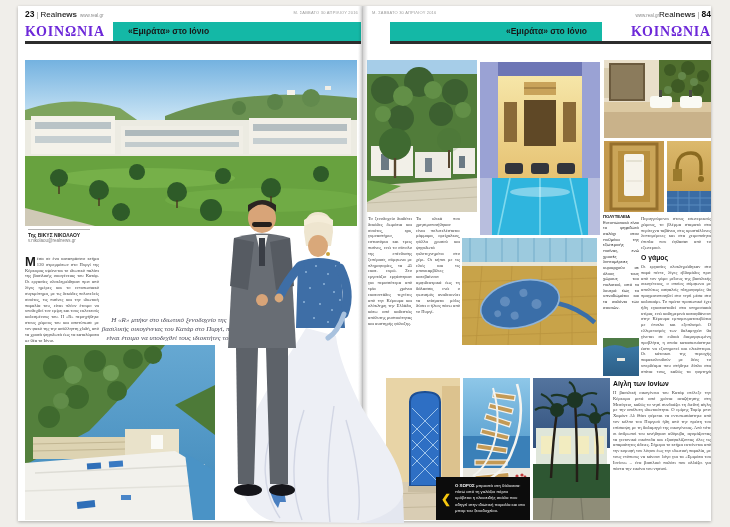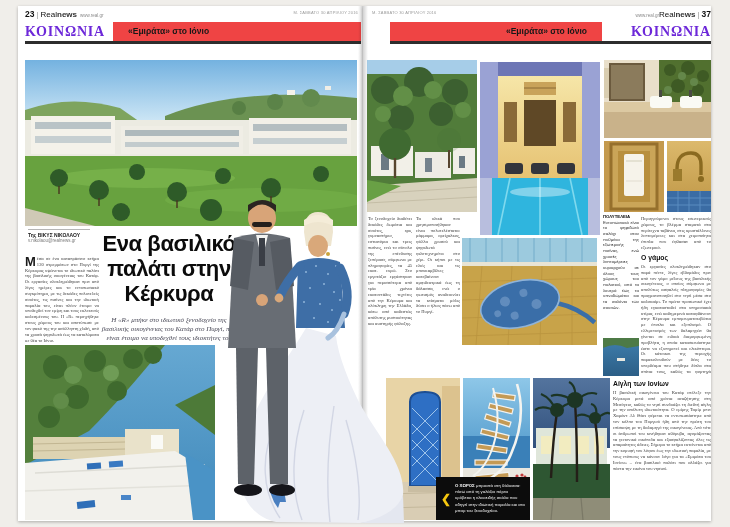--- a/index.html
+++ b/index.html
@@ -7,21 +7,21 @@
   .abs{position:absolute;}
   .pg{position:absolute;top:6px;height:515px;background:#fff;box-shadow:0 1px 3px rgba(0,0,0,.28);}
   .pheadrow{font:bold 8px/10px "Liberation Sans",sans-serif;color:#111;white-space:nowrap;}
   .folio{font-weight:bold;font-size:8.5px;}
   .sep{color:#999;font-weight:normal;margin:0 2px;}
   .brandb{font-weight:normal;}
   .brandl{font-weight:bold;color:#333;}
   .site{font-size:4.5px;font-weight:normal;color:#8a8a8a;margin-left:3px;}
   .pdate{font:4px/10px "Liberation Sans",sans-serif;color:#9a9a9a;letter-spacing:.2px;}
   .section{font:bold 14px/19px "Liberation Serif",serif;color:#6d28d9;letter-spacing:.8px;}
-  .kickerbar{background:#ef4444;font:bold 8.5px/19px "Liberation Sans",sans-serif;color:#181818;box-sizing:border-box;}
+  .kickerbar{background:#14b8a6;font:bold 8.5px/19px "Liberation Sans",sans-serif;color:#181818;box-sizing:border-box;}
   .rule{background:#2d2d2d;}
   .byline{font:bold 5px/6px "Liberation Sans",sans-serif;color:#222;border-top:1px solid #b5b5b5;padding-top:2px;}
   .bemail{font:4.5px/6px "Liberation Sans",sans-serif;color:#7a7a7a;font-weight:normal;}
   .headline{font:bold 22px/25px "Liberation Sans",sans-serif;letter-spacing:-.4px;color:#0b0b0b;text-align:center;white-space:pre-line;}
   .deck{font:italic 7px/9.2px "Liberation Serif",serif;color:#4a4a58;text-align:center;}
   .bodytxt{font:4.6px/1.27 "Liberation Serif",serif;color:#3c3c3c;text-align:justify;overflow:hidden;}
   .dropcap{float:left;font:bold 13px/11px "Liberation Sans",sans-serif;color:#1a1a1a;margin-right:1px;}
   .subhead{font:bold 6.8px/8px "Liberation Sans",sans-serif;color:#0f0f0f;margin:3px 0 2px 0;}
   .caption{font:4.3px/1.32 "Liberation Sans",sans-serif;color:#333;text-align:justify;overflow:hidden;}
   .caplead{font-weight:bold;color:#0d0d0d;}
@@ -41,21 +41,21 @@
   <div class="abs pheadrow" style="left:25px;top:9px;">
     <span class="folio">23</span><span class="sep">|</span><span class="brandb">Real</span><span class="brandl">news</span><span class="site">www.real.gr</span>
   </div>
   <div class="abs pdate" style="left:230px;top:8px;width:128px;text-align:right;">Μ. ΣΑΒΒΑΤΟ 30 ΑΠΡΙΛΙΟΥ 2016</div>
   <div class="abs section" style="left:25px;top:22px;">ΚΟΙΝΩΝΙΑ</div>
   <div class="abs kickerbar" style="left:113px;top:22px;width:248px;height:19px;padding-left:15px;">«Εμιράτα» στο Ιόνιο</div>
   <div class="abs rule" style="left:25px;top:41px;width:336px;height:3px;"></div>
 
   <div class="abs pdate" style="left:372px;top:8px;width:130px;">Μ. ΣΑΒΒΑΤΟ 30 ΑΠΡΙΛΙΟΥ 2016</div>
   <div class="abs pheadrow" style="left:520px;top:9px;width:191px;text-align:right;">
-    <span class="site">www.real.gr</span><span class="brandb">Real</span><span class="brandl">news</span><span class="sep">|</span><span class="folio">37</span>
+    <span class="site">www.real.gr</span><span class="brandb">Real</span><span class="brandl">news</span><span class="sep">|</span><span class="folio">84</span>
   </div>
   <div class="abs kickerbar" style="left:390px;top:22px;width:212px;height:19px;text-align:right;padding-right:15px;">«Εμιράτα» στο Ιόνιο</div>
   <div class="abs section" style="left:608px;top:22px;width:103px;text-align:right;">ΚΟΙΝΩΝΙΑ</div>
   <div class="abs rule" style="left:390px;top:41px;width:321px;height:3px;"></div>
 
   <div class="abs" style="left:25px;top:60px;">
     <svg width="332" height="166" viewBox="0 0 332 166" preserveAspectRatio="none">
       <defs>
           <linearGradient id="g-sky" x1="0" y1="0" x2="0" y2="1">
             <stop offset="0" stop-color="#74b2e0"></stop>
@@ -101,23 +101,20 @@
           <line x1="152" y1="140" x2="152" y2="148"></line>
           <line x1="246" y1="136" x2="246" y2="144"></line>
       </g>
     </svg>
   </div>
 
   <div class="abs byline" style="left:28px;top:229px;width:62px;">
     <div>Της ΒΙΚΥΣ ΝΙΚΟΛΑΟΥ</div>
     <div class="bemail">v.nikolaou@realnews.gr</div>
   </div>
-  <div class="abs headline" style="left:95px;top:231px;width:148px;">Ενα βασιλικό
-παλάτι στην
-Κέρκυρα</div>
   <div class="abs deck" style="left:97px;top:316px;width:144px;">Η «R» μπήκε στο ιδιωτικό ξενοδοχείο της βασιλικής οικογένειας του Κατάρ στο Πυργί, που είναι έτοιμο να υποδεχθεί τους ιδιοκτήτες του</div>
   <div class="abs bodytxt" style="left:25px;top:256px;width:74px;height:86px;">
     <span class="dropcap">Μ</span><span>έσα σε ένα καταπράσινο κτήμα 120 στρεμμάτων στο Πυργί της Κέρκυρας υψώνεται το ιδιωτικό παλάτι της βασιλικής οικογένειας του Κατάρ. Οι εργασίες ολοκληρώθηκαν πριν από λίγες ημέρες και το εντυπωσιακό συγκρότημα, με τις δεκάδες πολυτελείς σουίτες, τις πισίνες και την ιδιωτική παραλία του, είναι πλέον έτοιμο να υποδεχθεί τον εμίρη και τους εκλεκτούς καλεσμένους του. Η «R» περιηγήθηκε στους χώρους του και αποτύπωσε με τον φακό της την ασύλληπτη χλιδή, από τα χρυσά ψηφιδωτά έως τα καταλύματα με θέα το Ιόνιο.</span>
   </div>
 
   <div class="abs" style="left:25px;top:345px;">
     <svg width="190" height="175" viewBox="0 0 190 175" preserveAspectRatio="none">
       <defs>
           <linearGradient id="g-sea" x1="0" y1="0" x2="0" y2="1">
             <stop offset="0" stop-color="#66a8d2"></stop>

